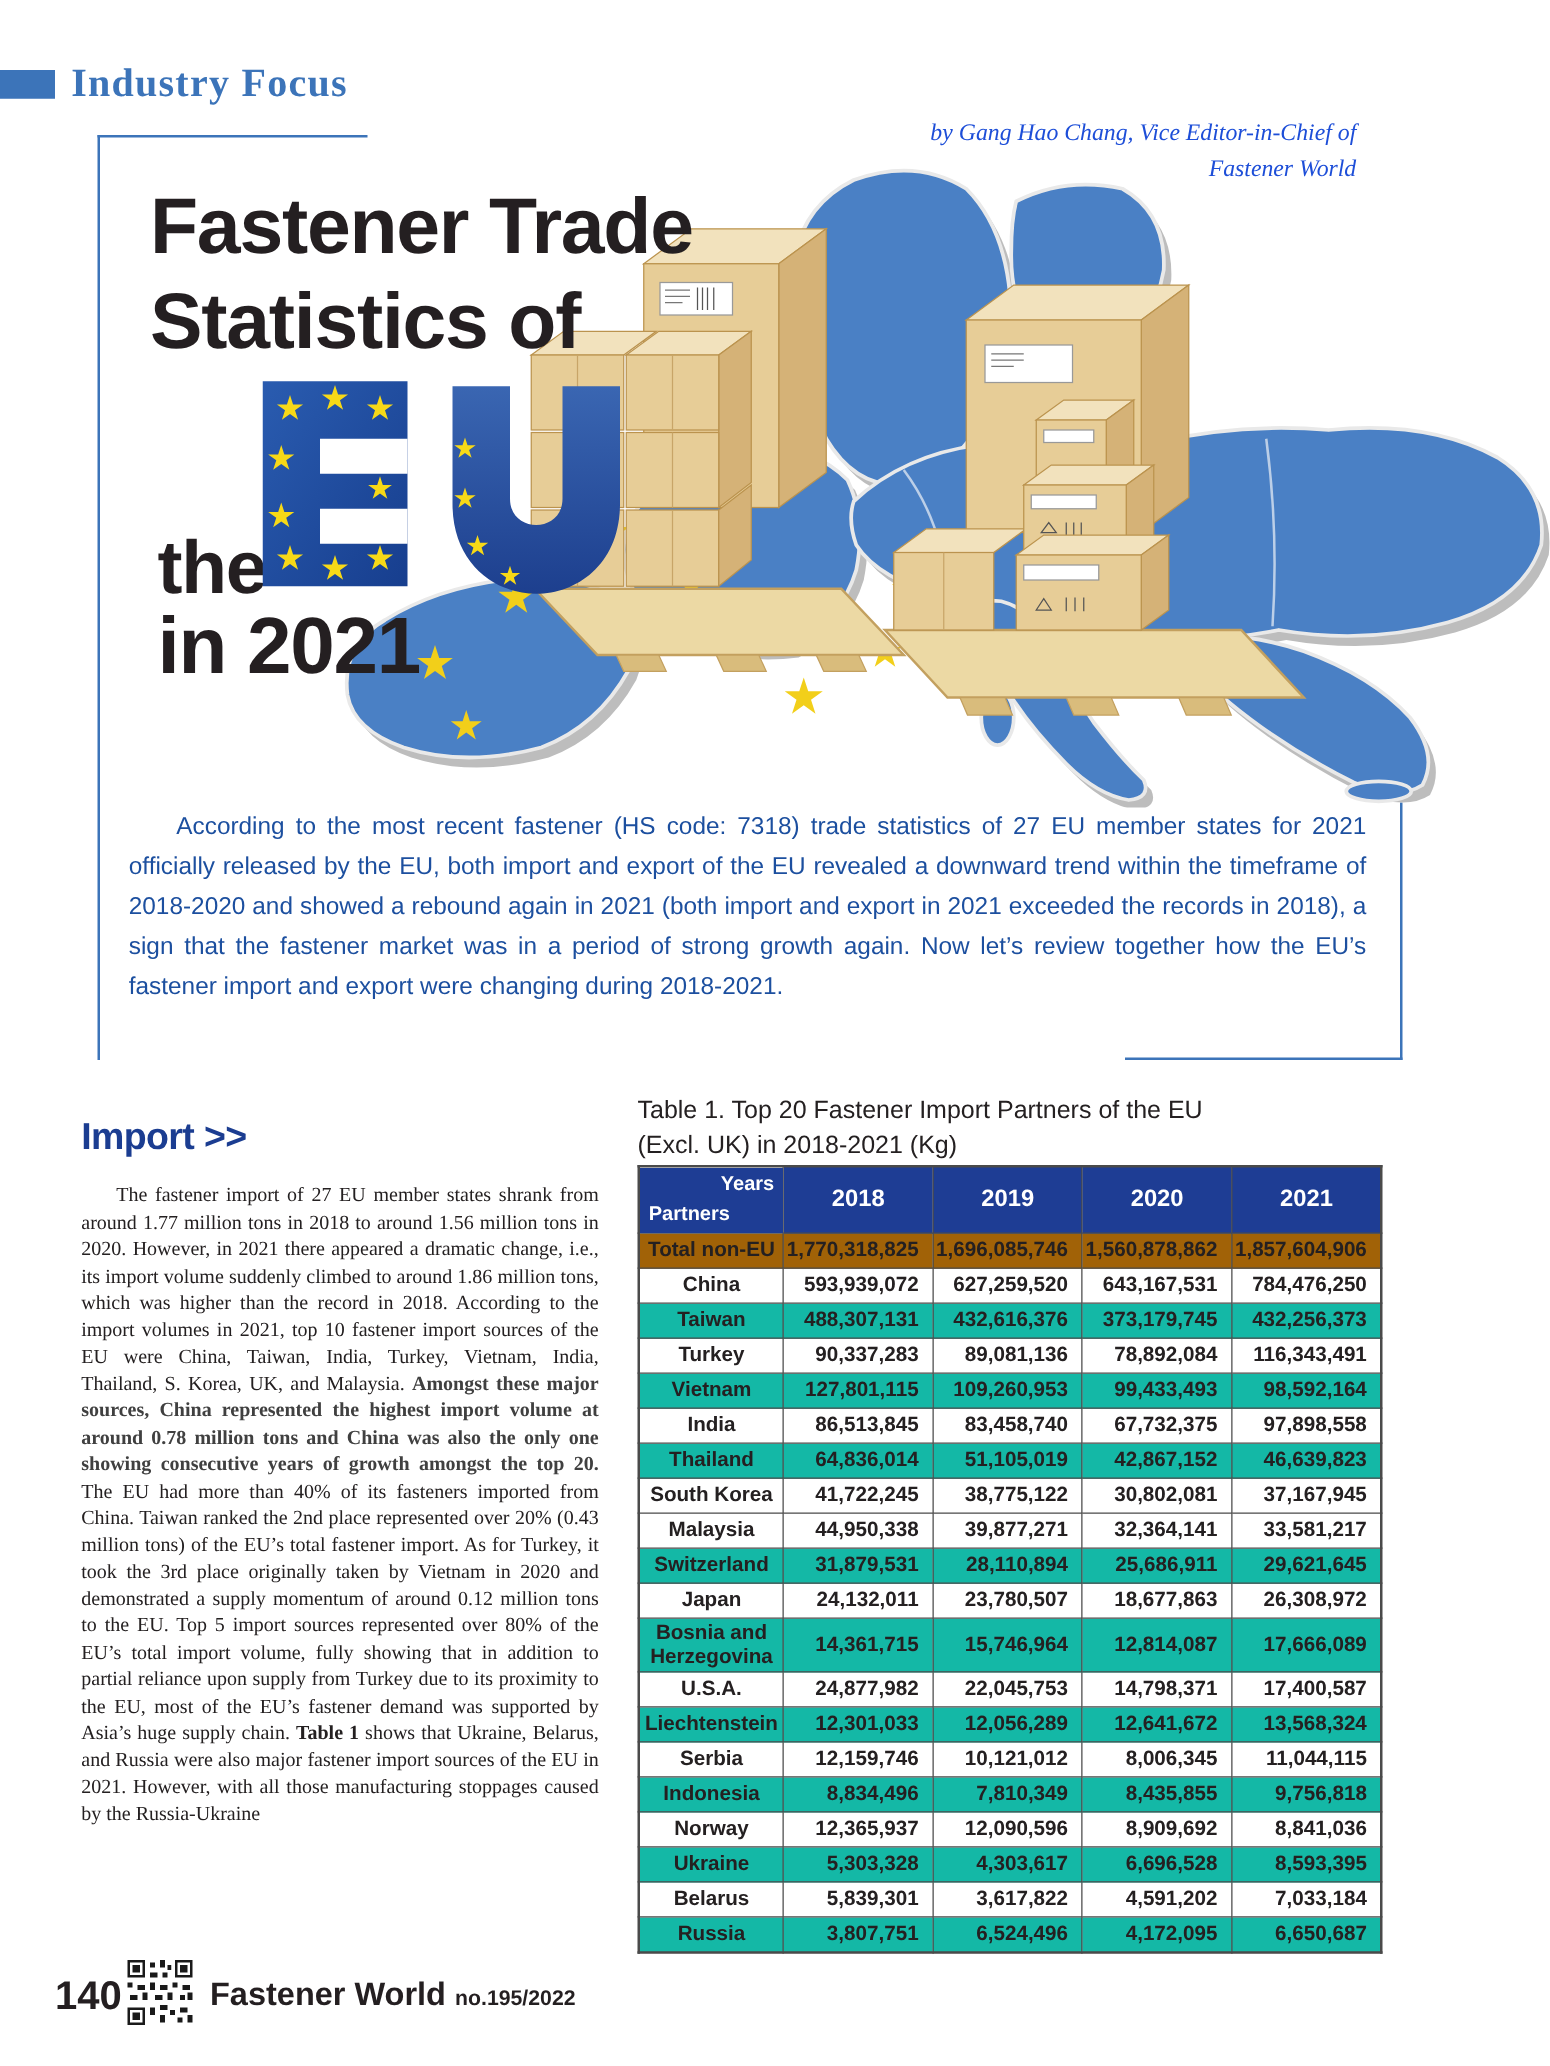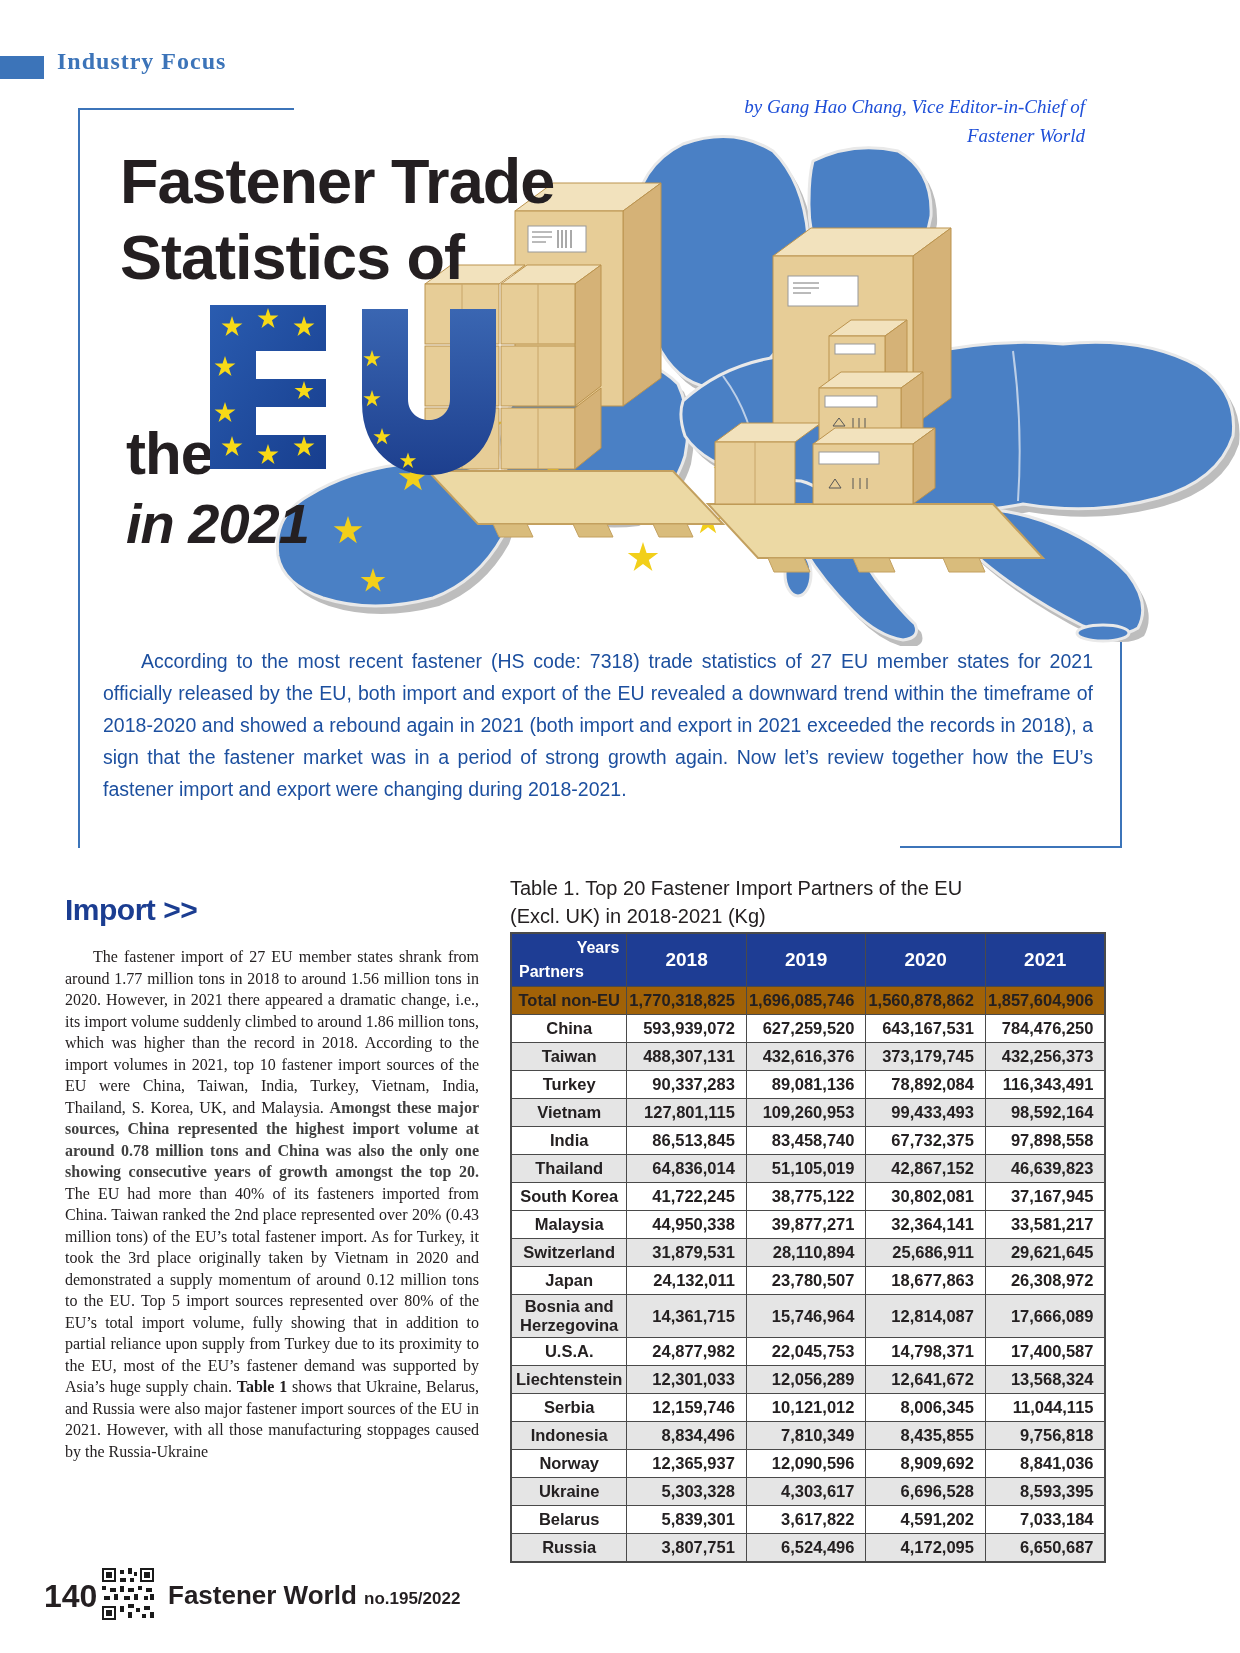--- a/index.html
+++ b/index.html
@@ -3,39 +3,39 @@
 <meta charset="utf-8">
 <style>
   html,body{margin:0;padding:0;background:#ffffff;}
   .page{position:relative;width:1240px;height:1653px;background:#ffffff;overflow:hidden;
         font-family:"Liberation Sans",sans-serif;color:#242021;}
   .abs{position:absolute;}
 
   
   .topbar-rect{left:0;top:56px;width:44px;height:23px;background:#3c74b9;}
   .section-label{left:57px;top:48px;font-family:"Liberation Serif",serif;font-weight:700;
-                 font-size:24px;color:#3c74b9;letter-spacing:1px;}
+                 font-size:32px;color:#3c74b9;letter-spacing:1px;}
 
   
   .byline{left:580px;top:93px;width:505px;text-align:right;font-family:"Liberation Serif",serif;
           font-style:italic;font-size:19px;line-height:1.5;color:#1d4ed8;z-index:3;}
 
   
   .frame{background:#3c74b9;z-index:1;}
   .frame-top{left:78px;top:108px;width:216px;height:2px;}
   .frame-left{left:78px;top:108px;width:2px;height:740px;}
   .frame-right{left:1120px;top:642px;width:2px;height:206px;}
   .frame-bottom{left:900px;top:846px;width:222px;height:2px;}
 
   
   .headline{font-weight:700;color:#241f21;letter-spacing:-1px;z-index:4;line-height:1;}
   .t1{left:120px;top:150px;font-size:63px;}
   .t2{left:120px;top:226px;font-size:63px;}
   .t-the{left:126px;top:424px;font-size:60px;}
-  .t3{left:126px;top:496px;font-size:56px;font-style:italic;}
+  .t3{left:126px;top:484px;font-size:64px;}
   .eu-letters{left:210px;top:295px;z-index:4;}
 
   
   .hero{left:253px;top:126px;z-index:2;}
 
   
   .intro{left:103px;top:645px;width:990px;font-size:19.5px;line-height:32px;color:#1c4f9f;
          text-align:justify;text-indent:38px;z-index:3;}
 
   
@@ -53,21 +53,21 @@
   table.imp th,table.imp td{border:1px solid #4a4a4a;}
   table.imp thead th{background:#1e3d94;color:#ffffff;height:50px;font-size:19px;}
   th.corner{width:134px;position:relative;
     background-image:linear-gradient(to bottom right,rgba(0,0,0,0) calc(50% - 1px),#10203f calc(50% - 1px),#10203f calc(50% + 1px),rgba(0,0,0,0) calc(50% + 1px));
     background-color:#1e3d94;}
   th.corner .c-top{position:absolute;top:5px;right:7px;font-size:16px;font-weight:700;}
   th.corner .c-bot{position:absolute;bottom:5px;left:7px;font-size:16px;font-weight:700;}
   td.partner{text-align:center;padding:2px 4px;line-height:19px;}
   td.num{text-align:right;padding:2px 11px 2px 2px;line-height:19px;height:23px;}
   tr.total td{background:#a16207;}
-  tr.stripe td{background:#e5e5e5;}
+  tr.stripe td{background:#14b8a6;}
 
   
   .page-num{left:44px;top:1578px;font-size:32px;font-weight:700;color:#241f21;}
   .qr{left:100px;top:1566px;}
   .footer-brand{left:168px;top:1580px;font-size:26px;font-weight:700;color:#241f21;}
   .footer-issue{font-size:17px;font-weight:700;}
 </style>
 </head>
 <body>
 

